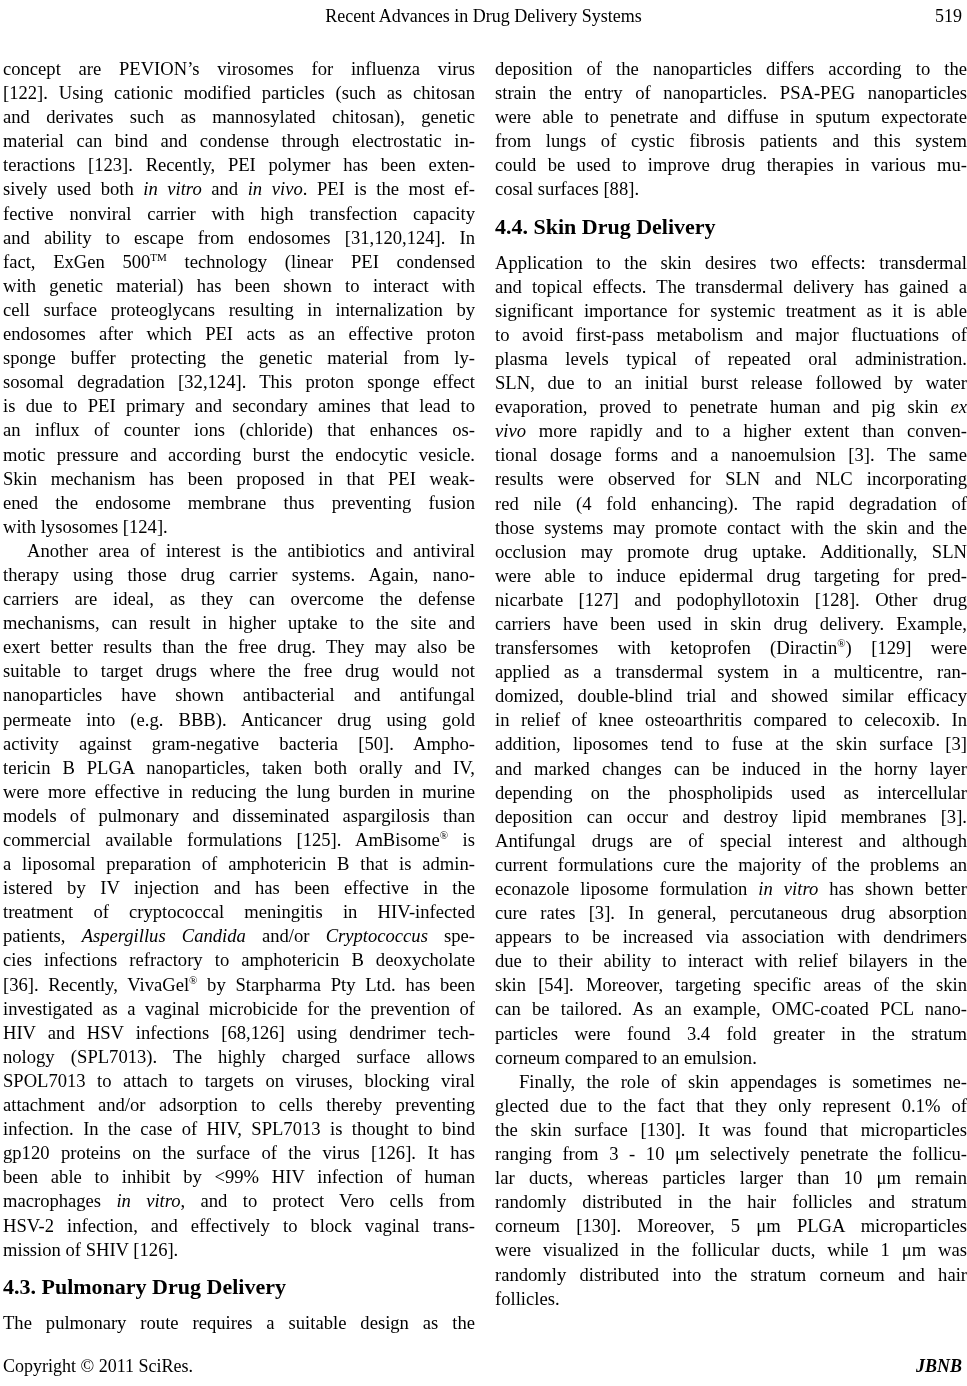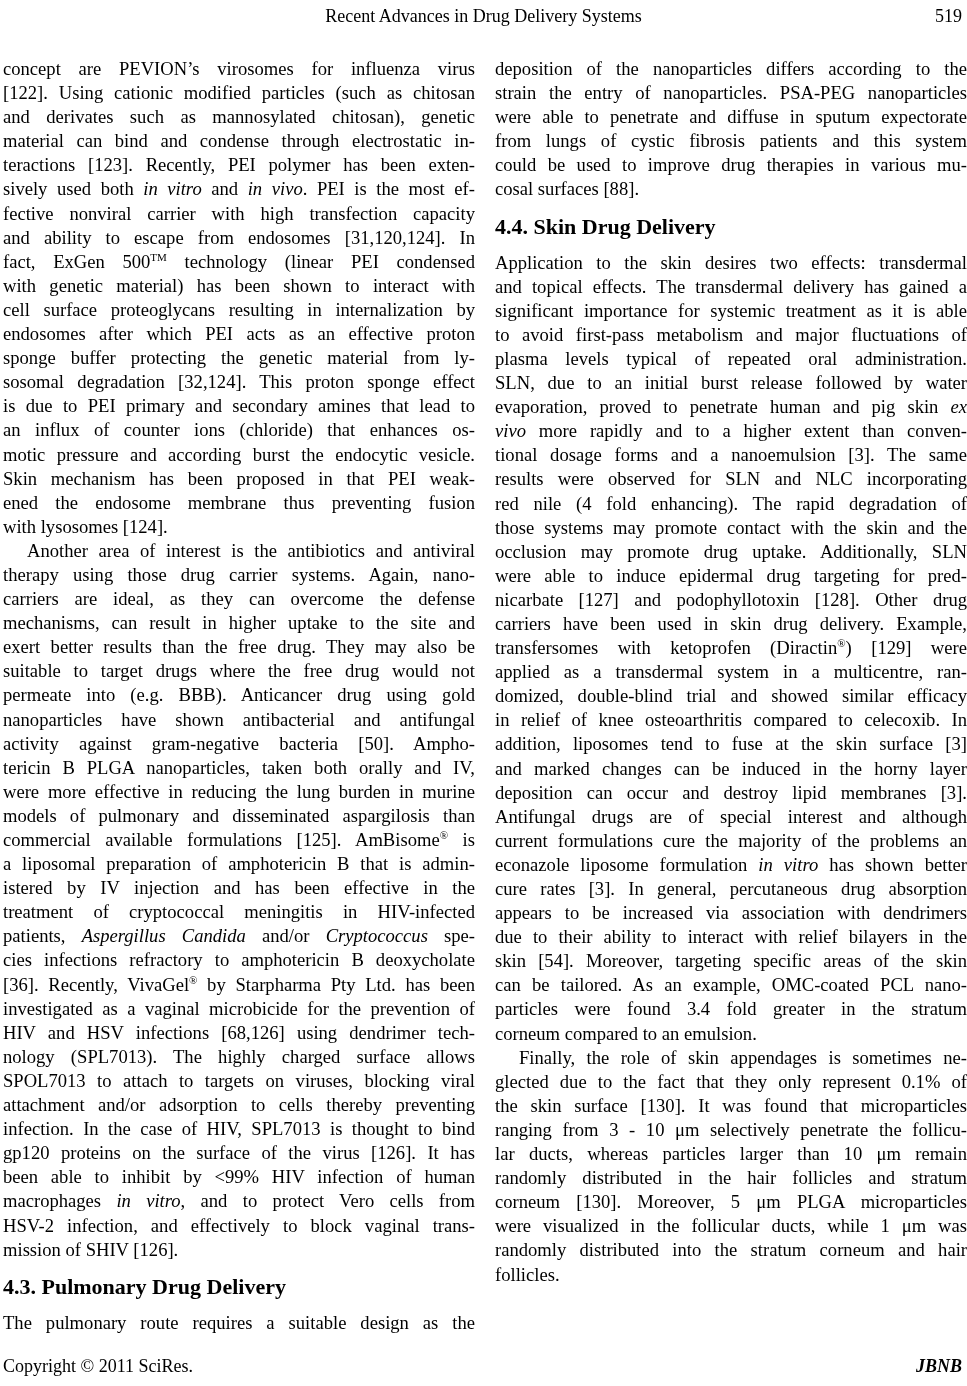--- a/index.html
+++ b/index.html
@@ -89,22 +89,22 @@
           <div class="line">ened the endosome membrane thus preventing fusion</div>
           <div class="line last">with lysosomes [124].</div>
         </div>
         <div class="para">
           <div class="line indent">Another area of interest is the antibiotics and antiviral</div>
           <div class="line">therapy using those drug carrier systems. Again, nano-</div>
           <div class="line">carriers are ideal, as they can overcome the defense</div>
           <div class="line">mechanisms, can result in higher uptake to the site and</div>
           <div class="line">exert better results than the free drug. They may also be</div>
           <div class="line">suitable to target drugs where the free drug would not</div>
+          <div class="line">nanoparticles have shown antibacterial and antifungal</div>
           <div class="line">permeate into (e.g. BBB). Anticancer drug using gold</div>
-          <div class="line">nanoparticles have shown antibacterial and antifungal</div>
           <div class="line">activity against gram-negative bacteria [50]. Ampho-</div>
           <div class="line">tericin B PLGA nanoparticles, taken both orally and IV,</div>
           <div class="line">were more effective in reducing the lung burden in murine</div>
           <div class="line">models of pulmonary and disseminated aspargilosis than</div>
           <div class="line">commercial available formulations [125]. AmBisome<sup>®</sup> is</div>
           <div class="line">a liposomal preparation of amphotericin B that is admin-</div>
           <div class="line">istered by IV injection and has been effective in the</div>
           <div class="line">treatment of cryptococcal meningitis in HIV-infected</div>
           <div class="line">patients, <i>Aspergillus Candida</i> and/or <i>Cryptococcus</i> spe-</div>
           <div class="line">cies infections refractory to amphotericin B deoxycholate</div>
@@ -152,20 +152,21 @@
           <div class="line">occlusion may promote drug uptake. Additionally, SLN</div>
           <div class="line">were able to induce epidermal drug targeting for pred-</div>
           <div class="line">nicarbate [127] and podophyllotoxin [128]. Other drug</div>
           <div class="line">carriers have been used in skin drug delivery. Example,</div>
           <div class="line">transfersomes with ketoprofen (Diractin<sup>®</sup>) [129] were</div>
           <div class="line">applied as a transdermal system in a multicentre, ran-</div>
           <div class="line">domized, double-blind trial and showed similar efficacy</div>
           <div class="line">in relief of knee osteoarthritis compared to celecoxib. In</div>
           <div class="line">addition, liposomes tend to fuse at the skin surface [3]</div>
           <div class="line">and marked changes can be induced in the horny layer</div>
+          <div class="line">depending on the phospholipids used as intercellular</div>
           <div class="line">deposition can occur and destroy lipid membranes [3].</div>
           <div class="line">Antifungal drugs are of special interest and although</div>
           <div class="line">current formulations cure the majority of the problems an</div>
           <div class="line">econazole liposome formulation <i>in vitro</i> has shown better</div>
           <div class="line">cure rates [3]. In general, percutaneous drug absorption</div>
           <div class="line">appears to be increased via association with dendrimers</div>
           <div class="line">due to their ability to interact with relief bilayers in the</div>
           <div class="line">skin [54]. Moreover, targeting specific areas of the skin</div>
           <div class="line">can be tailored. As an example, OMC-coated PCL nano-</div>
           <div class="line">particles were found 3.4 fold greater in the stratum</div>

